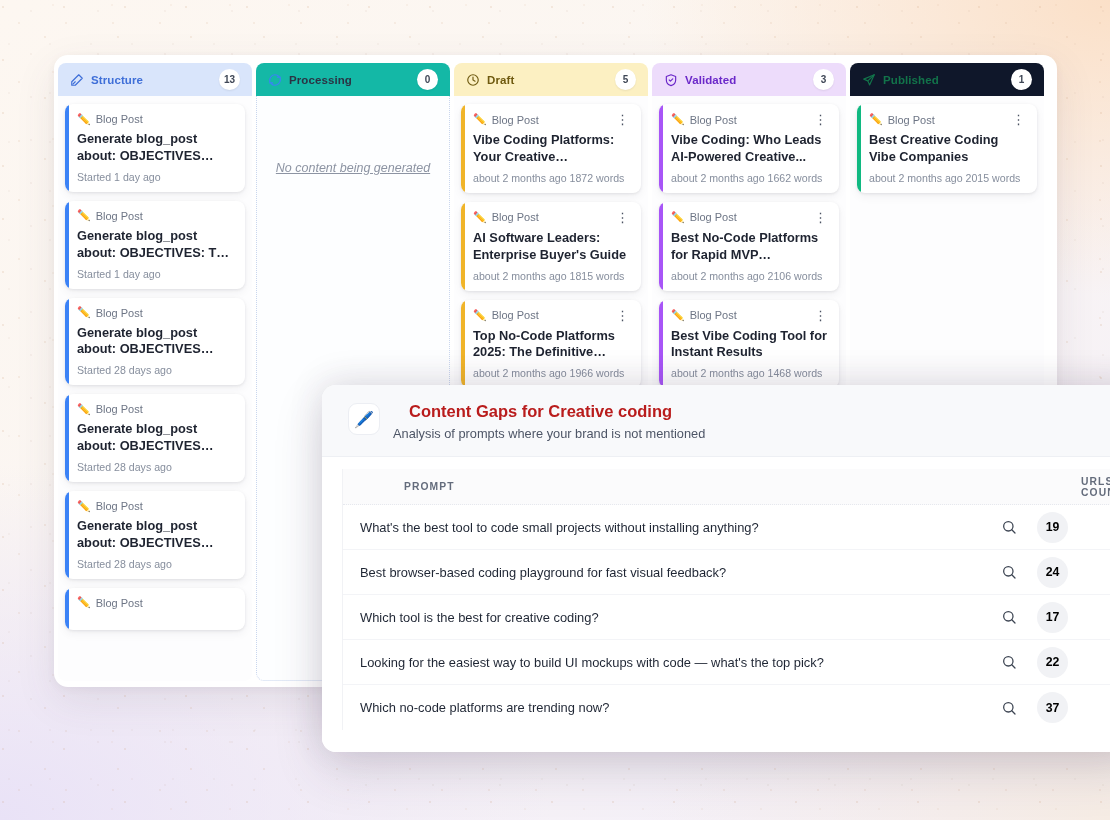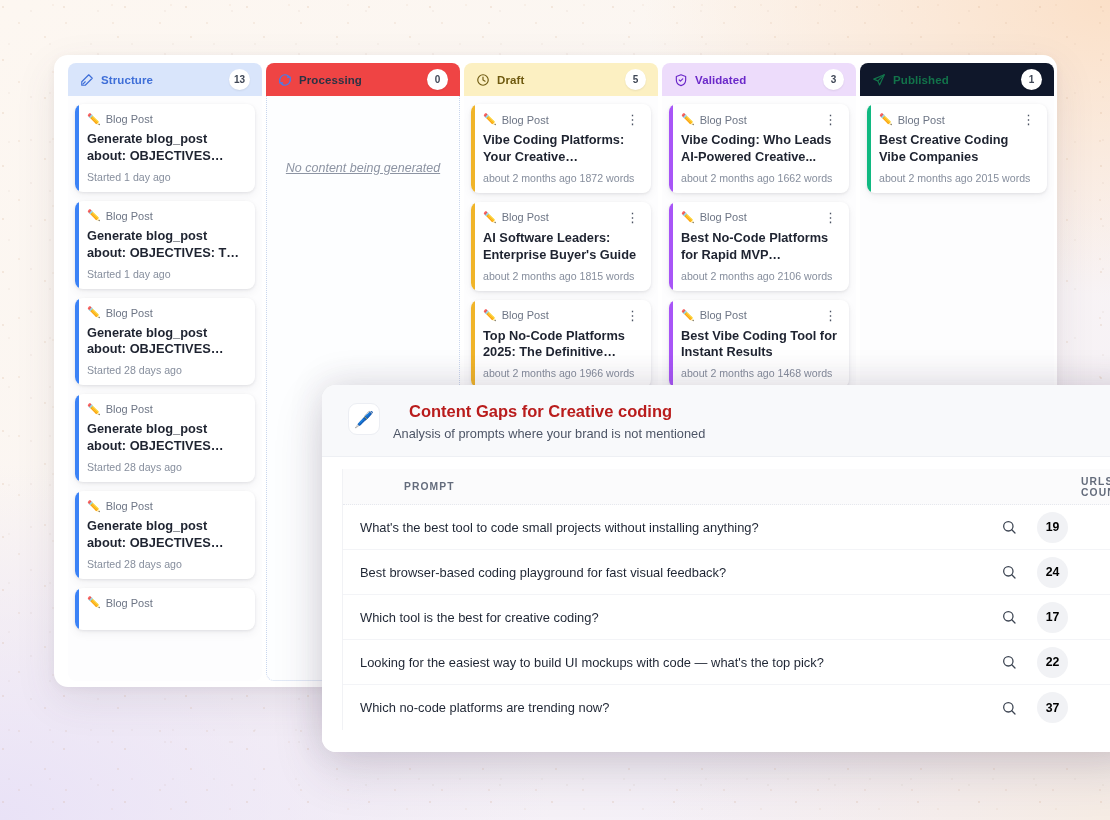--- a/index.html
+++ b/index.html
@@ -41,21 +41,21 @@
     position: absolute;
     left: 54px;
     top: 55px;
     width: 1003px;
     height: 632px;
     background: #ffffff;
     border-radius: 14px;
     box-shadow: 0 14px 40px rgba(80,70,90,.10), 0 2px 8px rgba(80,70,90,.06);
     display: flex;
     gap: 4px;
-    padding: 8px 6px 6px 14px;
+    padding: 8px 6px 6px 4px;
     overflow: hidden;
   }
 
   .column {
     width: 194px;
     flex: 0 0 194px;
     display: flex;
     flex-direction: column;
     overflow: hidden;
   }
@@ -358,21 +358,21 @@
              <span>Blog Post</span>
            </div>
 
          </div>
          <div class="card-title"></div>
          <div class="card-meta"></div>
         </div>
       </div>
     </div>
     <div class="column">
-      <div class="col-header" style="background: #ef4444;">
+      <div class="col-header" style="background: #14b8a6;">
         <span class="ico">
           <svg width="14" height="14" viewBox="0 0 24 24" fill="none" stroke="#3b82f6" stroke-width="2" stroke-linecap="round" stroke-linejoin="round">
             <path d="M21 12a9 9 0 0 1-9 9 9 9 0 0 1-6.7-3"></path>
             <path d="M3 12a9 9 0 0 1 9-9 9 9 0 0 1 6.7 3"></path>
             <polyline points="3 16 3 21 8 21" transform="translate(0,-4)"></polyline>
             <polyline points="21 8 21 3 16 3" transform="translate(0,4)"></polyline>
           </svg>
         </span>
         <span class="col-title" style="color:#2b3344">Processing</span>
         <span class="col-count">0</span>

